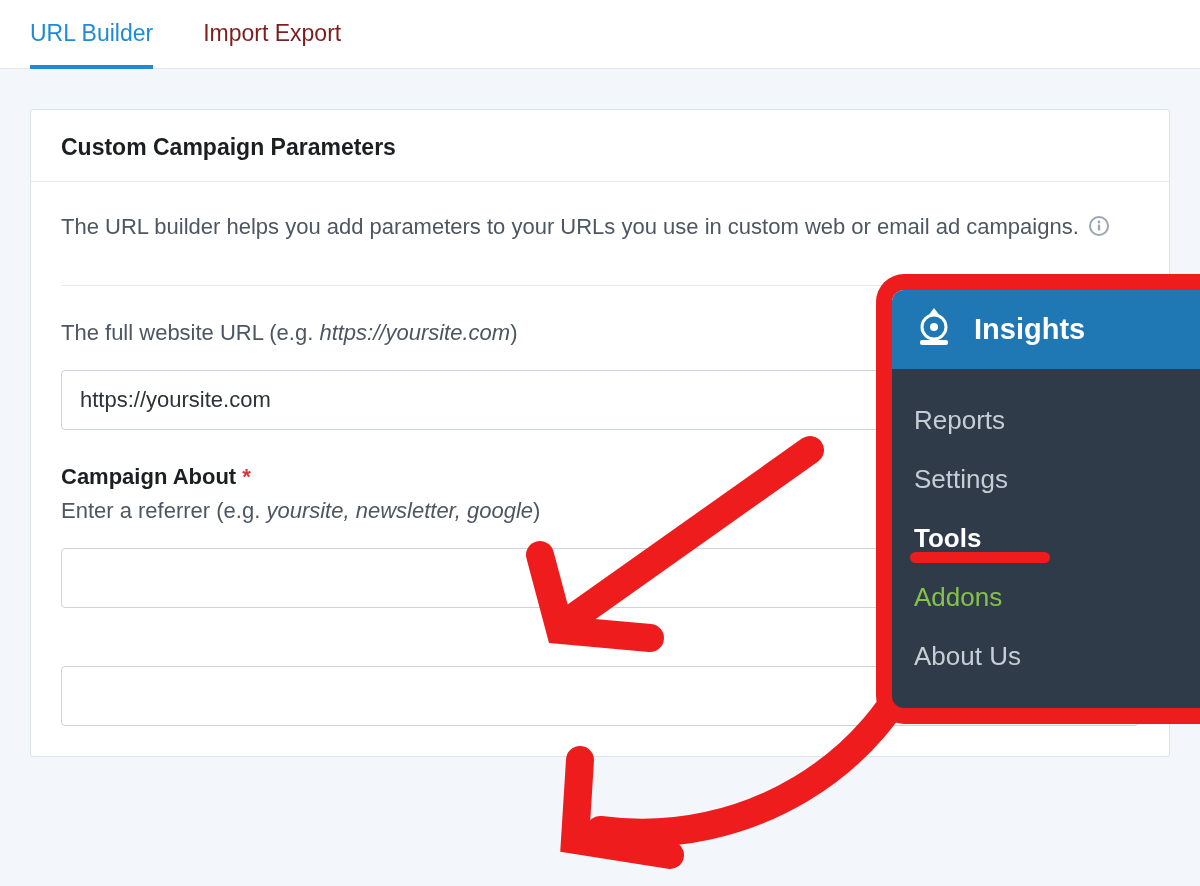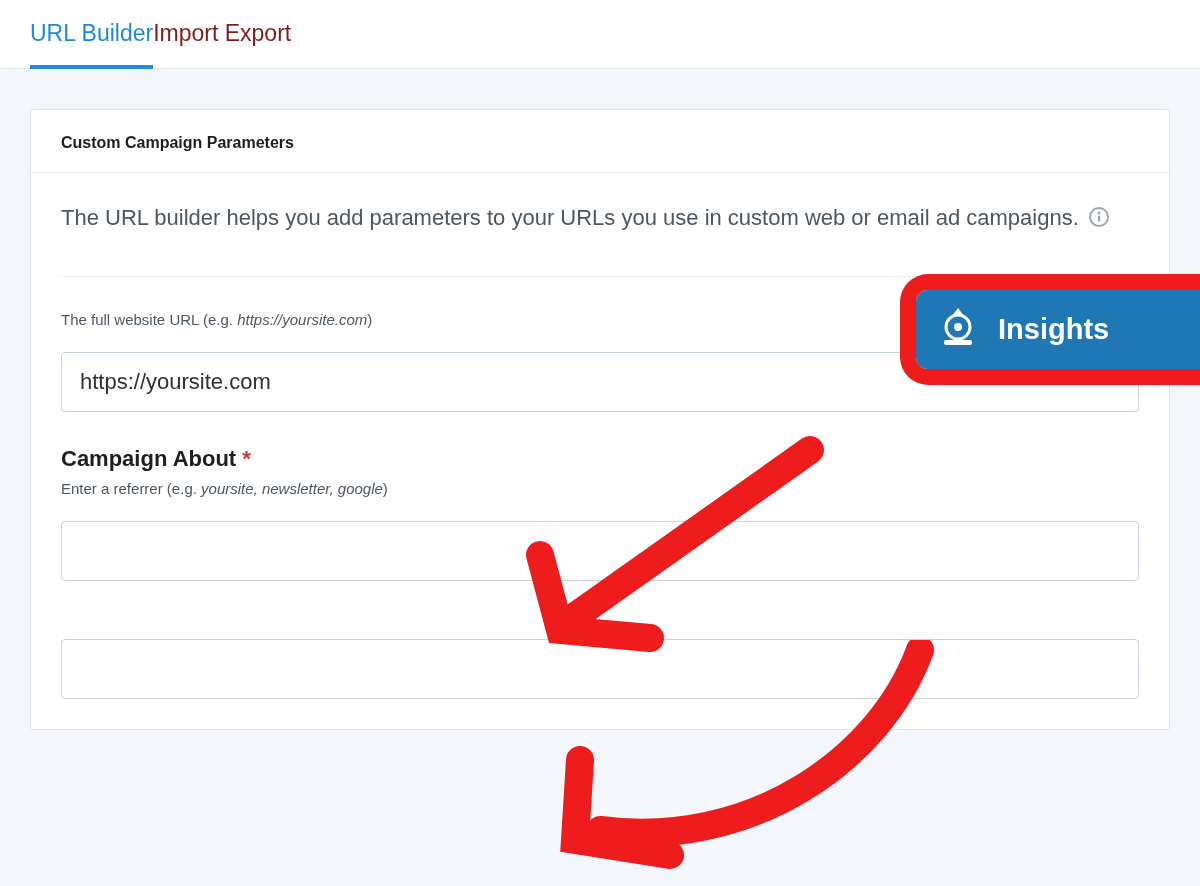--- a/index.html
+++ b/index.html
@@ -5,20 +5,21 @@
   * { box-sizing: border-box; margin: 0; padding: 0; }
   html, body { width: 1200px; height: 886px; overflow: hidden; }
   body {
     font-family: -apple-system, BlinkMacSystemFont, "Segoe UI", Helvetica, Arial, sans-serif;
     background: #fff;
     color: #23282d;
     position: relative;
   }
   .tabs {
     display: flex;
+    gap: 50px;
     padding: 12px 30px 0 30px;
     border-bottom: 1px solid #e4e7ea;
     font-size: 23px;
     font-weight: 500;
   }
   .tab {
     padding: 8px 0 18px 0;
     cursor: pointer;
     color: #7f1d1d;
   }
@@ -33,21 +34,21 @@
     min-height: 820px;
   }
   .card {
     background: #fff;
     border: 1px solid #dbe3ea;
     border-radius: 3px;
   }
   .card-header {
     border-bottom: 1px solid #e6eaf0;
     padding: 24px 30px 20px 30px;
-    font-size: 16px;
+    font-size: 23px;
     font-weight: 700;
     color: #1b1f22;
   }
   .card-body {
     padding: 28px 30px 30px 30px;
   }
   .intro {
     font-size: 22px;
     line-height: 1.5;
     color: #4d5761;
@@ -63,42 +64,42 @@
   .field {
     margin-top: 34px;
   }
   .field-label {
     font-size: 22px;
     font-weight: 700;
     color: #1b1f22;
   }
   .req { color: #d63638; font-weight: 700; }
   .field-hint {
-    font-size: 15px;
+    font-size: 22px;
     color: #4d5761;
     margin-top: 8px;
   }
   .hint-em { font-style: italic; }
   .field input.text {
     width: 100%;
     font-size: 22px;
     padding: 16px 18px;
     border: 1px solid #c9d4df;
     border-radius: 4px;
     margin-top: 24px;
     color: #2c3338;
   }
   .field input.text::placeholder { color: #9aa2a9; }
 
   
   .overlay-wrap {
     position: absolute;
     top: 274px;
     right: 0;
-    width: 300px;
+    width: 324px;
     border: 16px solid #ee1c1c;
     border-right-width: 0;
     border-top-left-radius: 28px;
     border-bottom-left-radius: 28px;
     overflow: hidden;
   }
   .panel-head {
     background: #1f77b4;
     color: #fff;
     display: flex;
@@ -207,13 +208,23 @@
         <g fill="#ffffff">
           <path d="M22 4 L28 12 L16 12 Z"></path>
           <circle cx="22" cy="23" r="12" fill="none" stroke="#fff" stroke-width="3"></circle>
           <circle cx="22" cy="23" r="4"></circle>
           <rect x="8" y="36" width="28" height="5" rx="2"></rect>
         </g>
       </svg>
     </span>
     <span>Insights</span>
   </div>
+  <div class="panel-menu">
+    <button class="panel-item">Reports</button>
+    <button class="panel-item">Settings</button>
+    <button class="panel-item tools">
+      <span>Tools</span>
+      <span class="underline-red"></span>
+    </button>
+    <button class="panel-item addons">Addons</button>
+    <button class="panel-item">About Us</button>
+  </div>
 </div>
 
 </body></html>

